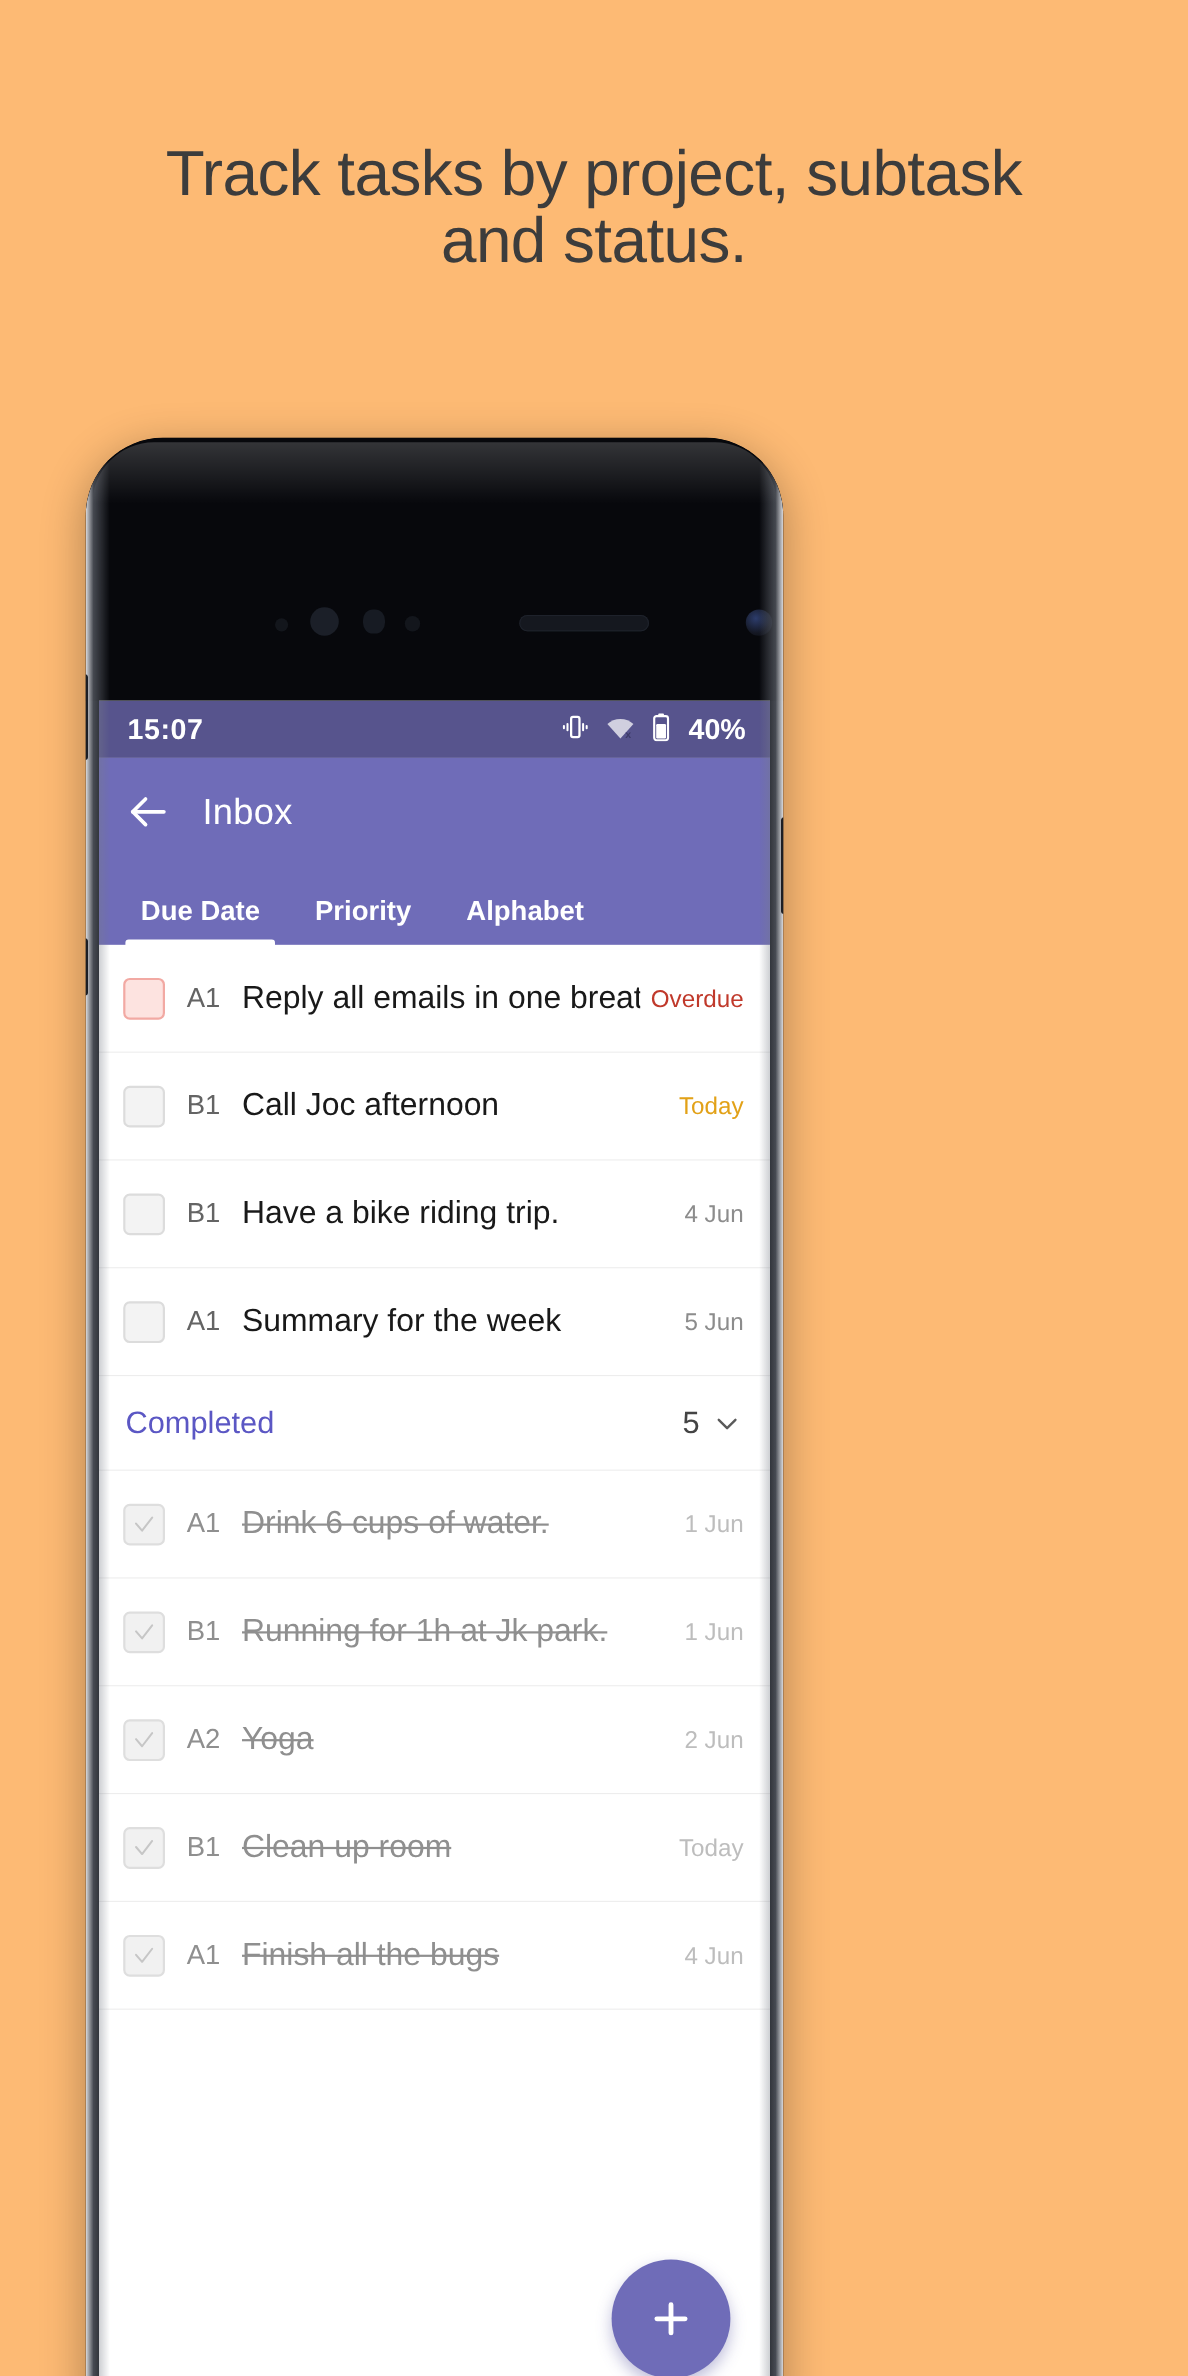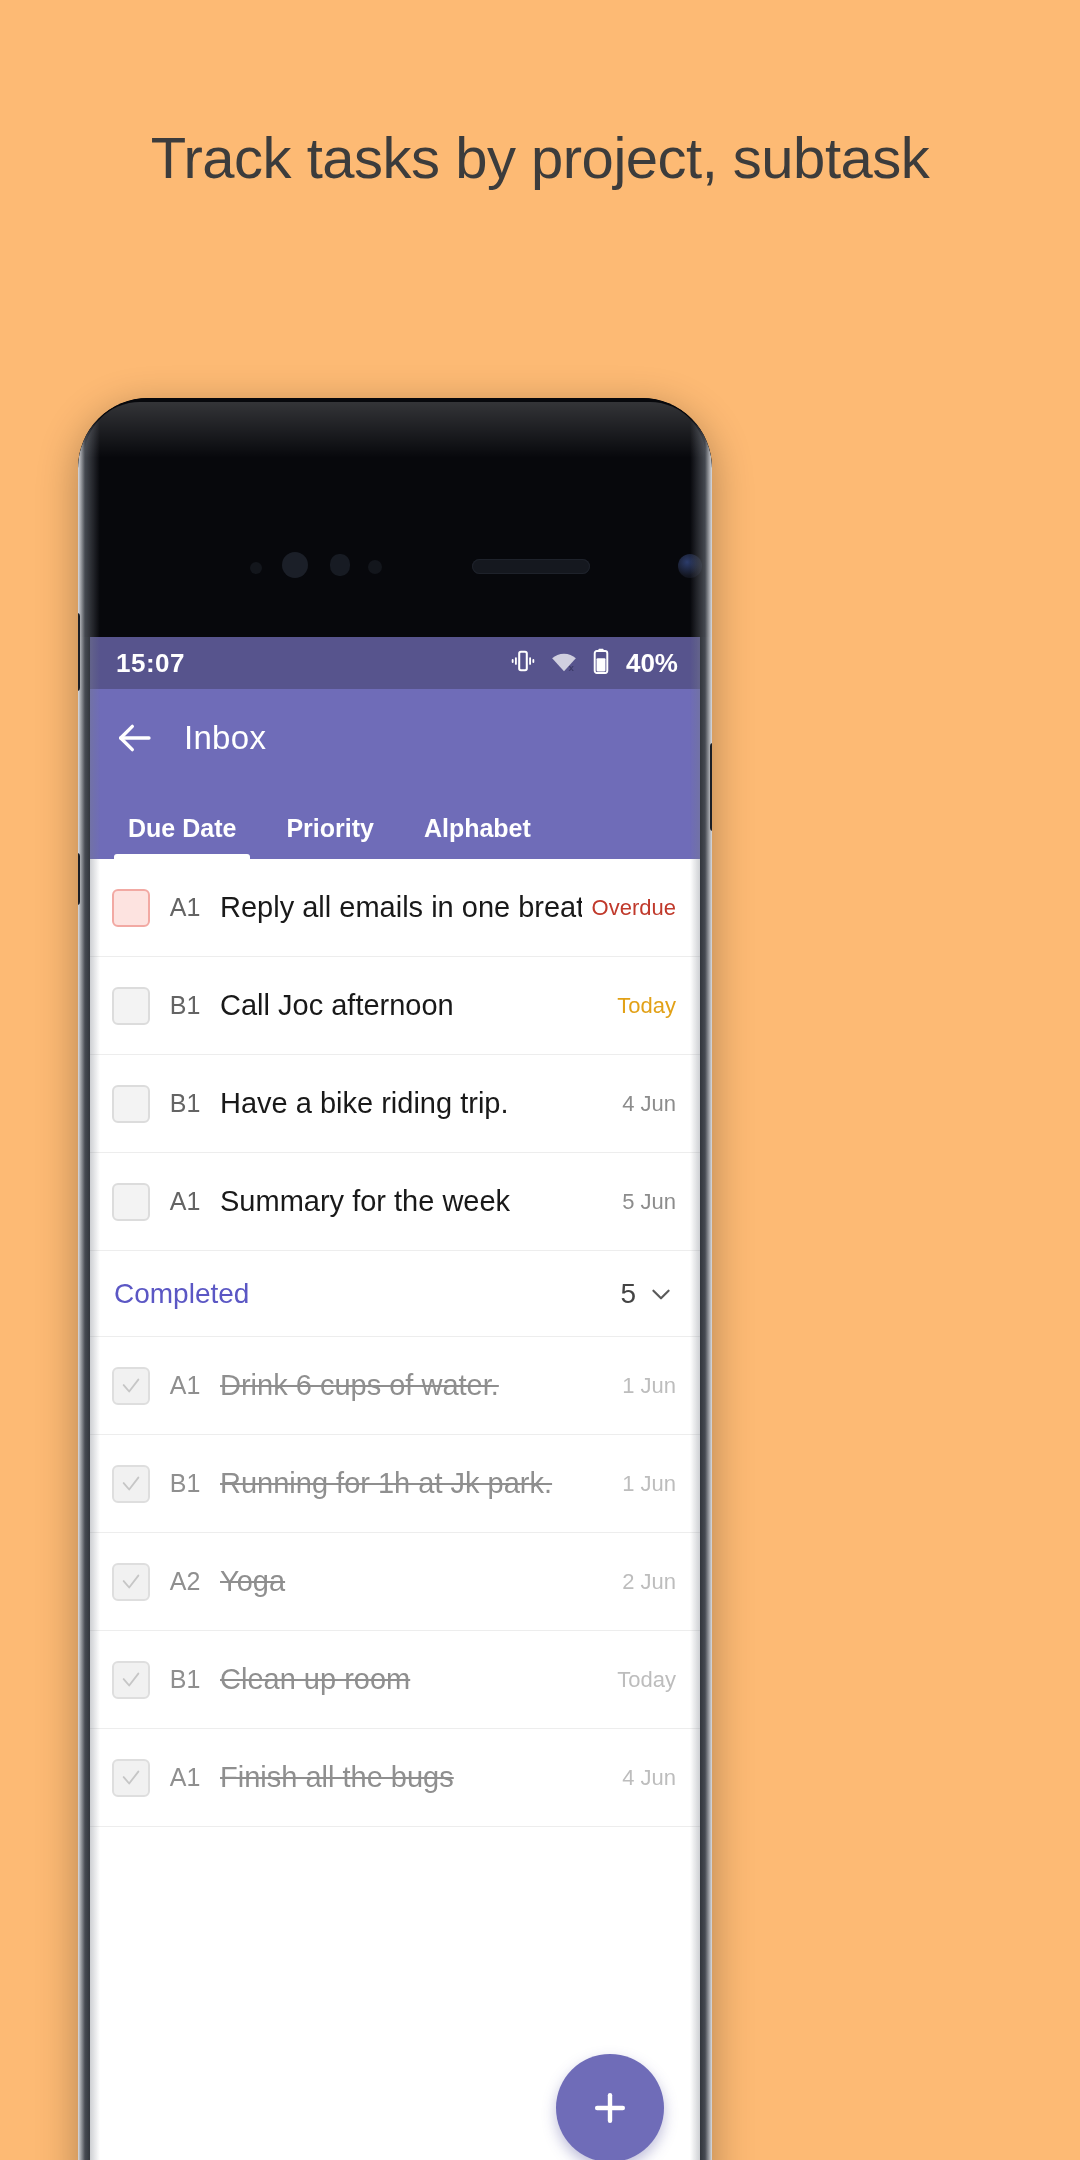--- a/index.html
+++ b/index.html
@@ -174,20 +174,21 @@
   }
   .fab svg { width: 44px; height: 44px; display:block; }
 </style>
 </head>
 <body>
 
 <div id="stage">
 
   <div class="headline">
     <span>Track tasks by project, subtask</span>
+    <span class="l2">and status.</span>
   </div>
 
   <div class="phone">
     <div class="side-btn left-a"></div>
     <div class="side-btn left-b"></div>
     <div class="side-btn right-a"></div>
 
     <div class="bezel-top"></div>
     <div class="sensors">
       <span class="sensor s1"></span>

